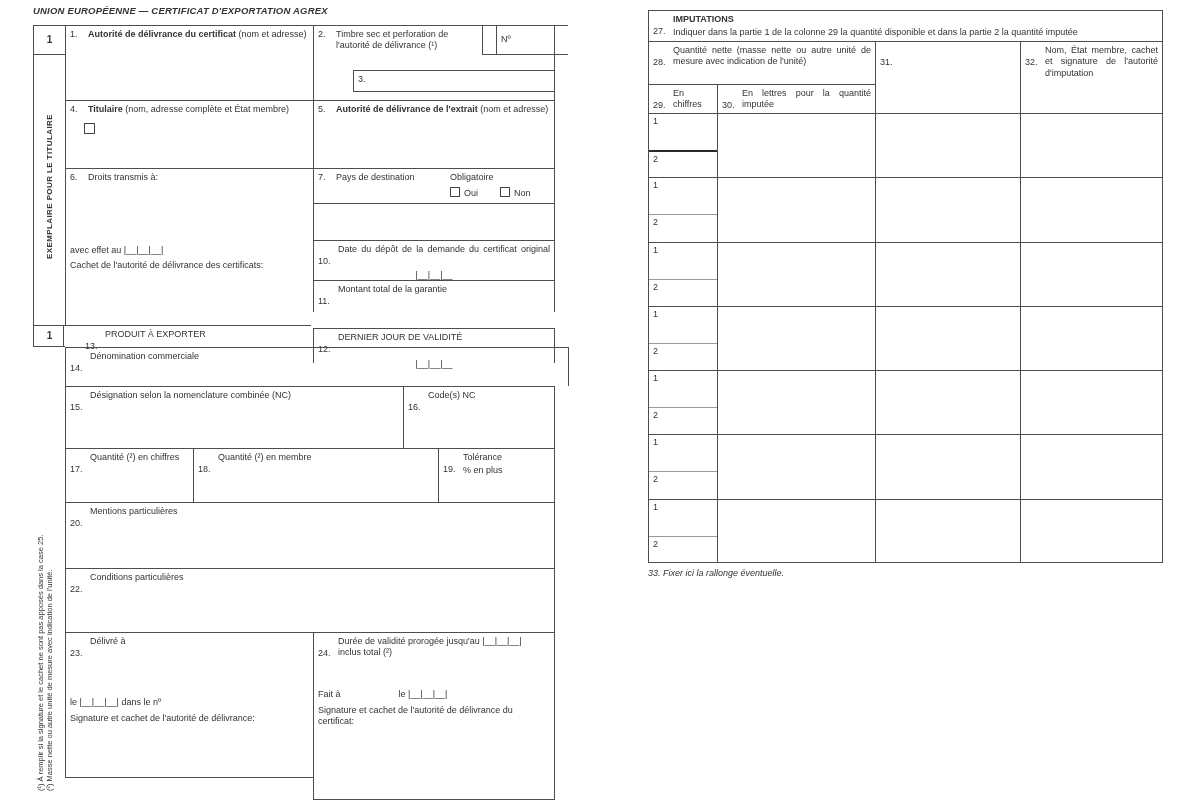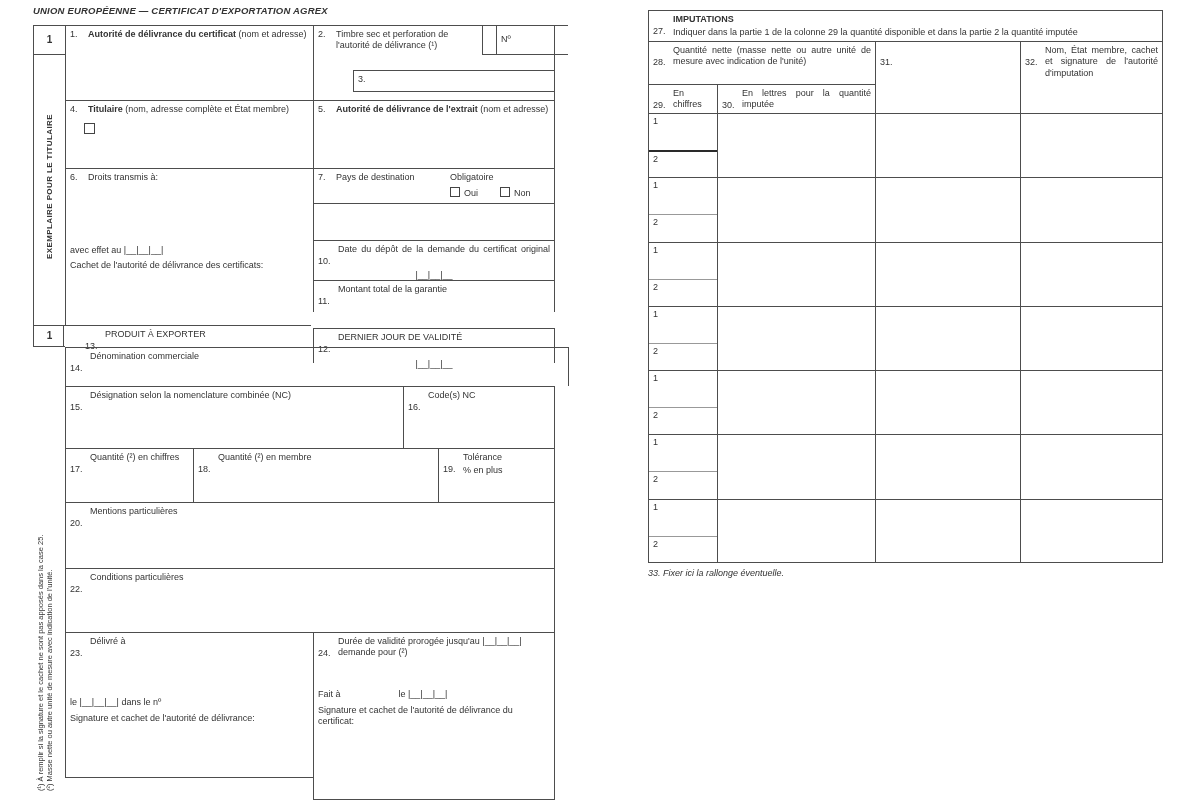--- a/index.html
+++ b/index.html
@@ -194,21 +194,21 @@
     <span>Délivré à</span>
     </div>
   <div style="margin-top:38px;">le |__|__|__| dans le nº</div>
   <div style="margin-top:4px;">Signature et cachet de l'autorité de délivrance:</div>
 </div>
 <div class="cell br bb" style="left:313px;top:632px;width:242px;height:168px;">
   <div class="lblrow">
       <span class="num2">24.</span>
     <span>
         <span style="display:block;">Durée de validité prorogée jusqu'au |__|__|__|</span>
-        <span style="display:block;">demande pour (²)</span>
+        <span style="display:block;">inclus total (²)</span>
       </span>
     </div>
   <div style="margin-top:30px;display:flex;">
     <span>Fait à</span>
     <span style="margin-left:58px;">le |__|__|__|</span>
   </div>
   <div style="margin-top:4px;">Signature et cachet de l'autorité de délivrance du certificat:</div>
 </div>
 
 <div class="footrot">

